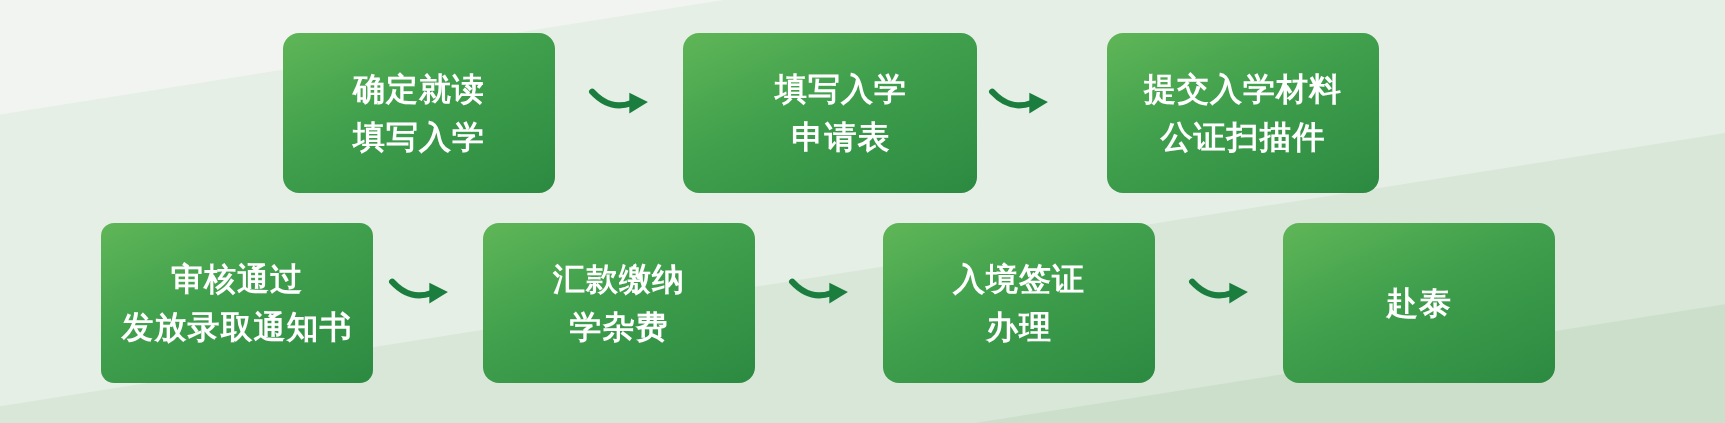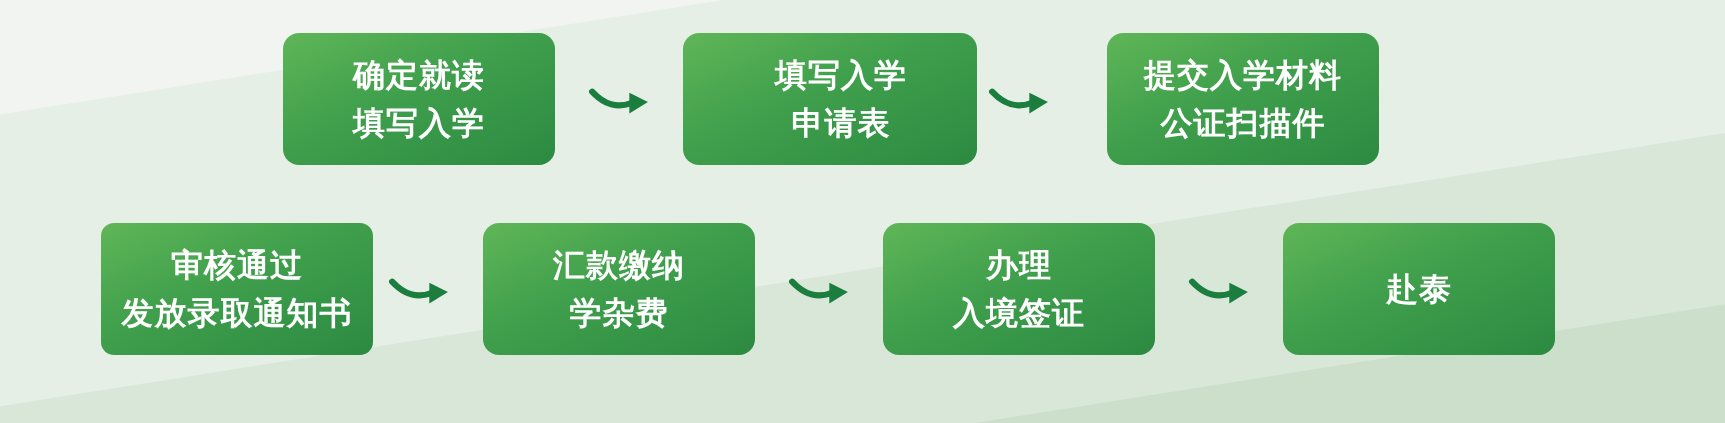--- a/index.html
+++ b/index.html
@@ -42,21 +42,21 @@
     height: 160px;
     left: -300px;
     top: 420px;
     background: #cbdfcb;
     transform: rotate(-9deg);
     transform-origin: center;
   }
   .step {
     position: absolute;
     width: 272px;
-    height: 132px;
+    height: 160px;
     border-radius: 16px;
     background: linear-gradient(155deg, #5fb657 0%, #3f9f4c 45%, #2b8a41 100%);
     color: #ffffff;
     display: flex;
     flex-direction: column;
     justify-content: center;
     align-items: center;
     text-align: center;
     font-weight: bold;
     font-size: 32px;
@@ -114,22 +114,22 @@
     <span>审核通过</span>
     <span>发放录取通知书</span>
   </div>
 
   <div class="step row2 s5">
     <span>汇款缴纳</span>
     <span>学杂费</span>
   </div>
 
   <div class="step row2 s6">
+    <span>入境签证</span>
     <span>办理</span>
-    <span>入境签证</span>
   </div>
 
   <div class="step row2 s7">
     <span>赴泰</span>
   </div>
 
   <div class="arrow a-row1 a1">
     <svg viewBox="0 0 60 36" width="62" height="38">
       <path d="M4 9 C 16 22, 28 25, 42 20" fill="none" stroke="#1b7e3f" stroke-width="6" stroke-linecap="round"></path>
       <path d="M40 10 L58 19 L40 30 Z" fill="#1b7e3f"></path>

